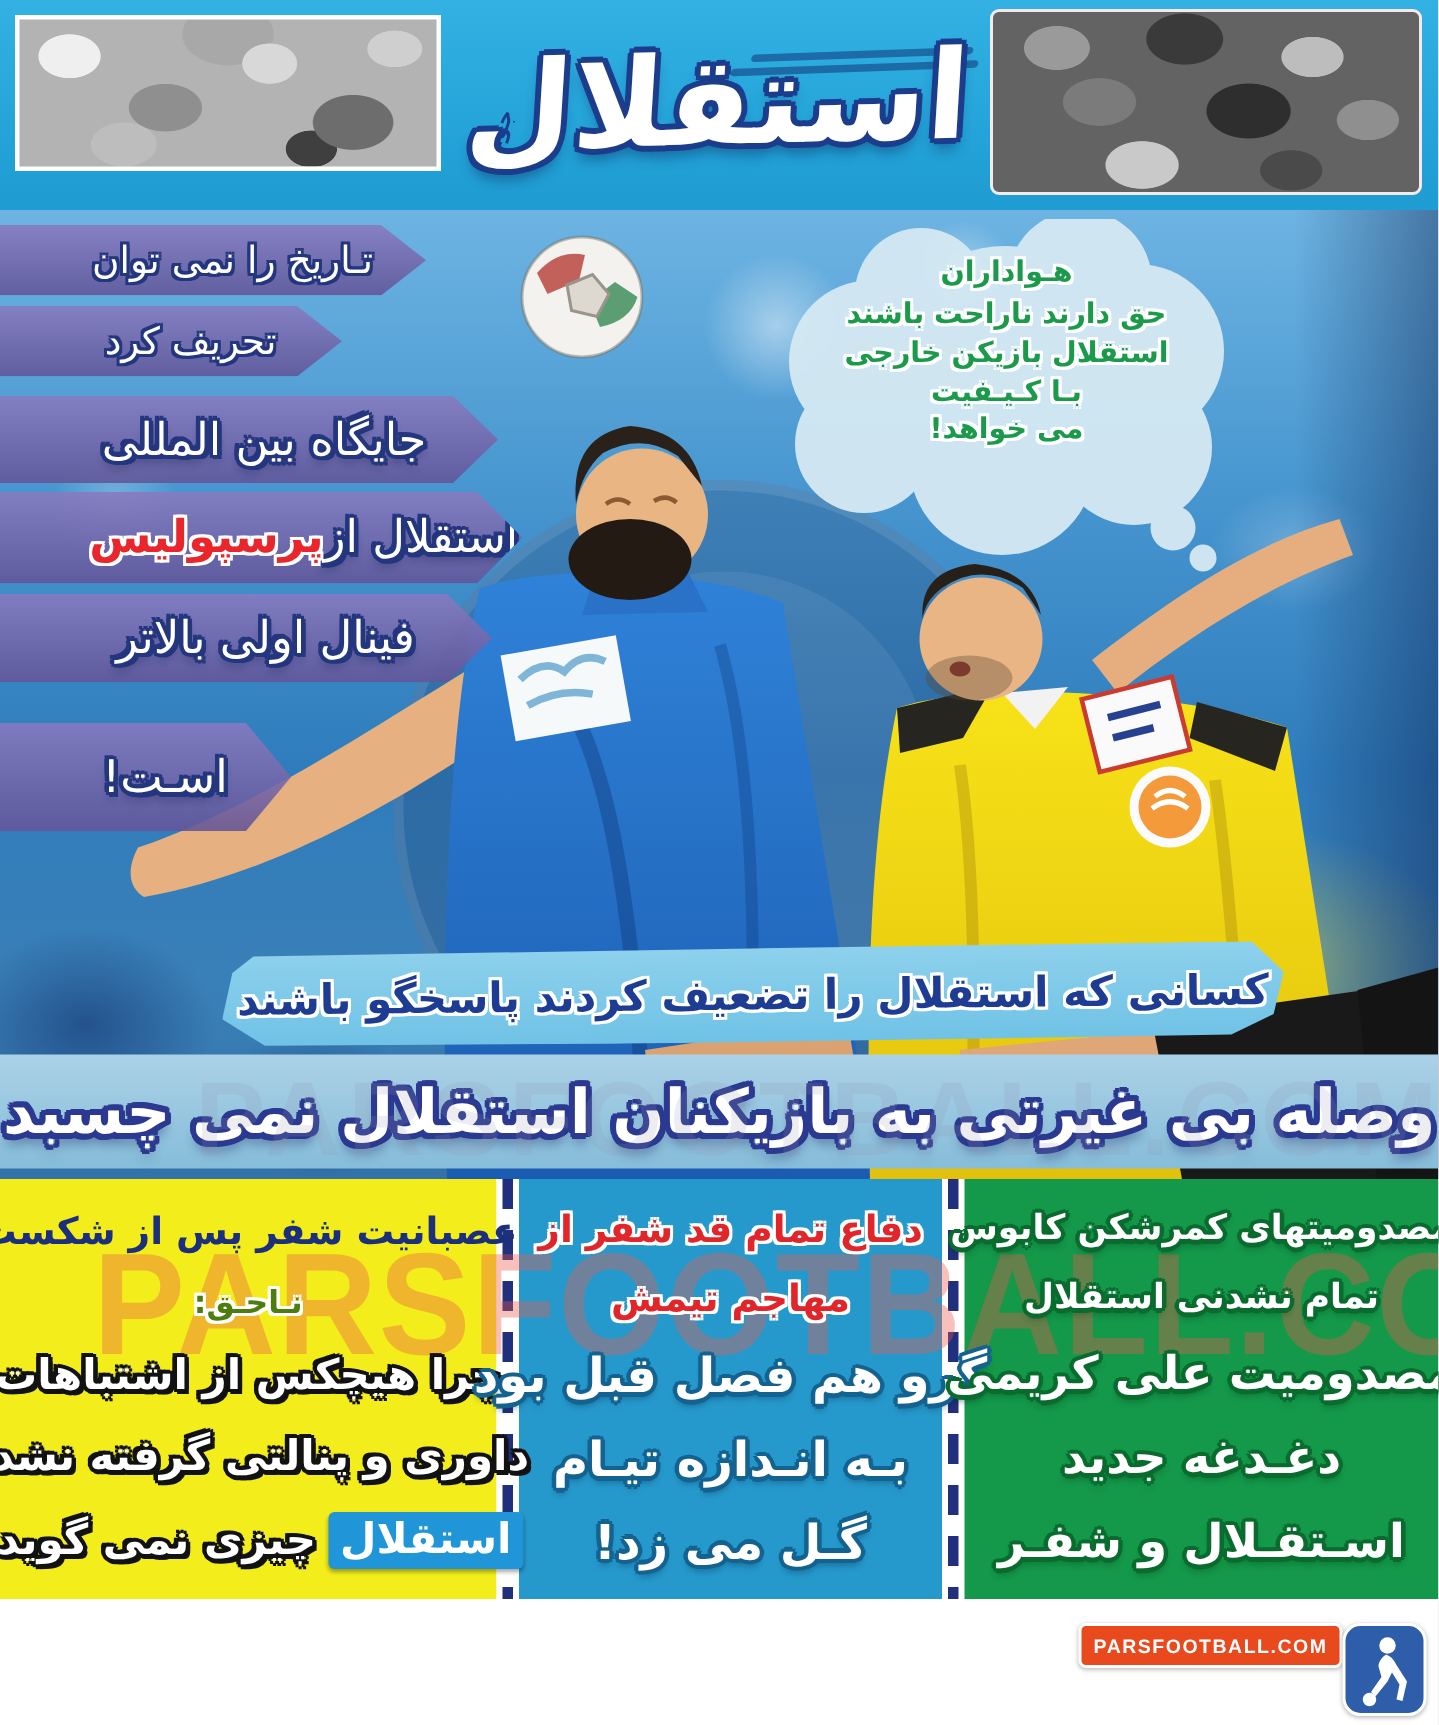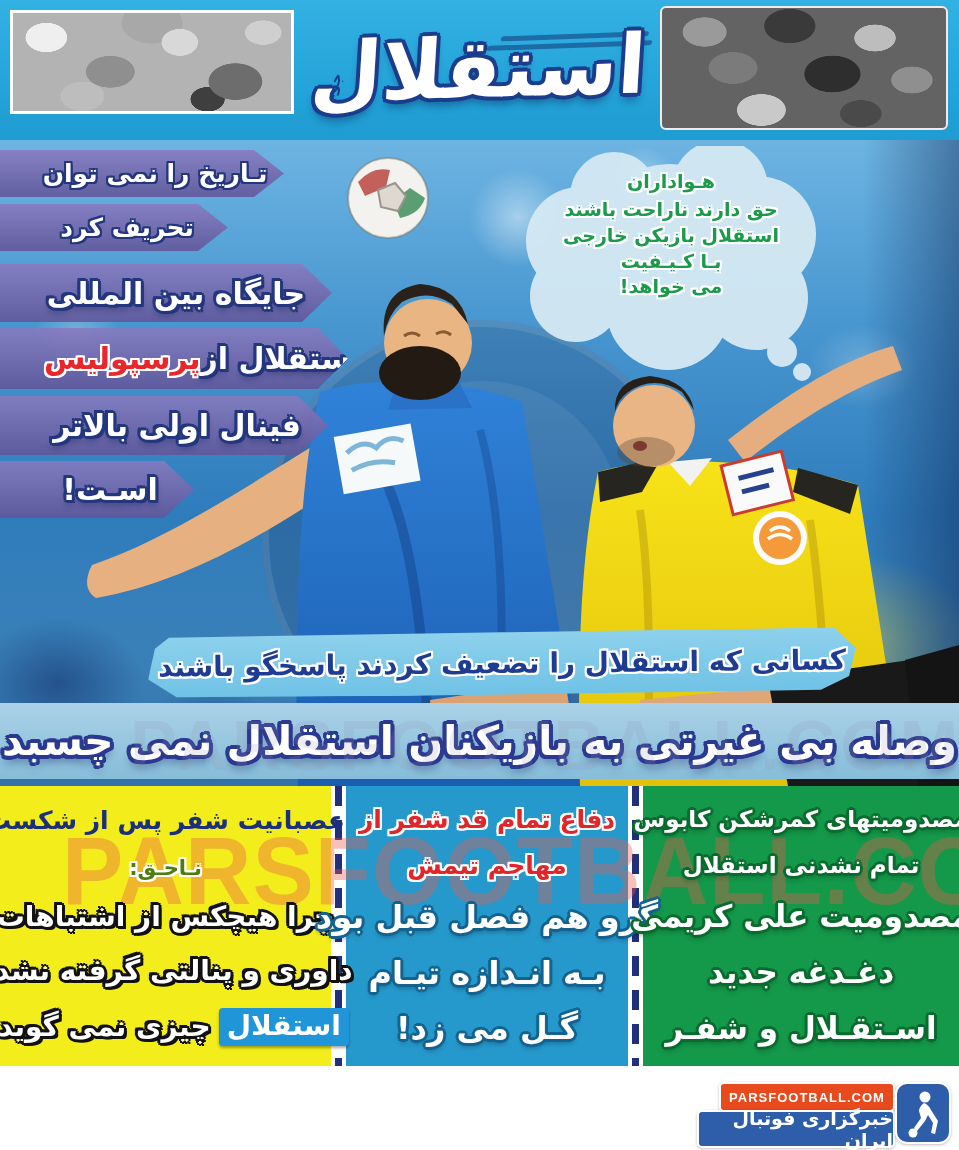--- a/index.html
+++ b/index.html
@@ -68,22 +68,22 @@
   
   .banner{position:absolute;z-index:3;display:flex;align-items:center;justify-content:center;
           background:linear-gradient(180deg,rgba(137,122,192,.88),rgba(98,85,152,.88));
           clip-path:polygon(0 0,calc(100% - 30px) 0,100% 50%,calc(100% - 30px) 100%,0 100%);
           direction:rtl;padding-left:26px;}
   .b1{left:0;top:150px;width:258px;height:47px;}
   .b2{left:0;top:204px;width:202px;height:47px;}
   .b3{left:0;top:264px;width:312px;height:58px;padding-left:20px;}
   .b4{left:0;top:328px;width:322px;height:61px;}
   .b5{left:0;top:396px;width:302px;height:59px;}
-  .b6{left:0;top:461px;width:168px;height:57px;}
-  .bt{color:#fff;font-weight:bold;white-space:nowrap;}
+  .b6{left:0;top:482px;width:168px;height:72px;}
+  .bt{color:#fff;font-weight:normal;white-space:nowrap;}
   .bt.s26{font-size:25px;}
   .bt.s31{font-size:30px;}
   .bt-red{color:#e8262c;font-weight:bold;white-space:nowrap;font-size:30px;margin-left:31px;}
 
   
   .on-navy2{text-shadow:2px 0 0 #24367e,-2px 0 0 #24367e,0 2px 0 #24367e,0 -2px 0 #24367e,
             2px 2px 0 #24367e,-2px -2px 0 #24367e,2px -2px 0 #24367e,-2px 2px 0 #24367e;}
   .on-navy3{text-shadow:3px 0 0 #24367e,-3px 0 0 #24367e,0 3px 0 #24367e,0 -3px 0 #24367e,
             2px 2px 0 #24367e,-2px -2px 0 #24367e,2px -2px 0 #24367e,-2px 2px 0 #24367e,
             3px 3px 0 #24367e,-3px -3px 0 #24367e,0 5px 6px rgba(10,20,60,.4);}
@@ -338,23 +338,20 @@
     <div class="gr-b on-green3">اسـتقـلال و شفـر</div>
   </div>
 
   <div class="wm wm-salmon">PARSFOOTBALL.COM</div>
 
   <div class="footer-strip">
     <div class="pf-logo">
       <div class="pf-orange">
         <span>PARSFOOTBALL.COM</span>
       </div>
-      <div class="pf-blue">
-        <span>خبرگزاری فوتبال ایران</span>
-      </div>
       <div class="pf-badge">
         <svg width="44" height="50" viewBox="0 0 44 50">
           <g fill="#ffffff">
             <circle cx="24" cy="9" r="5.5"></circle>
             <path d="M23 15 C20 17 18 20 18 23 L20 30 L13 40 L16 43 L24 33 L27 27 L32 35 L30 45 L34 46 L37 33 L30 22 C28 18 26 16 23 15 Z"></path>
             <circle cx="12" cy="45" r="4.5"></circle>
           </g>
         </svg>
       </div>
     </div>

